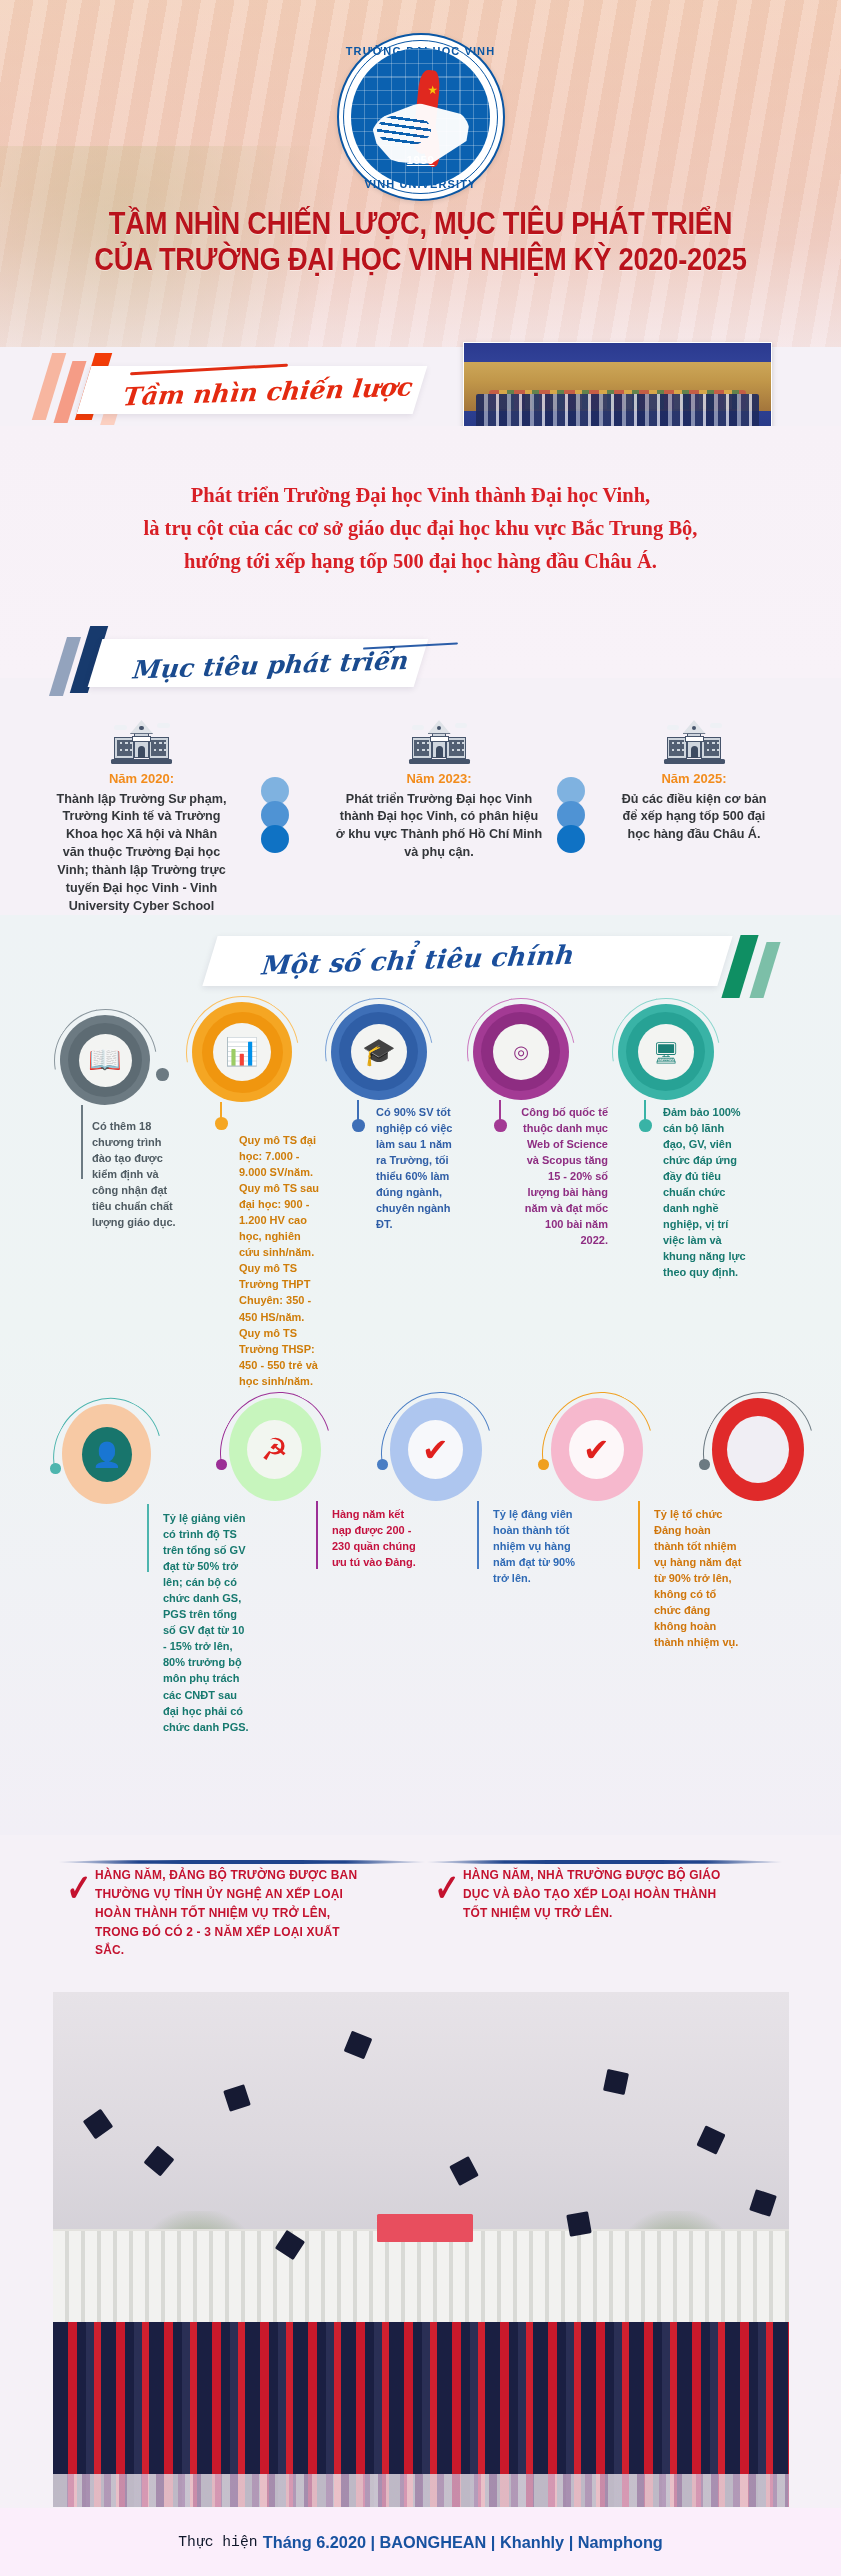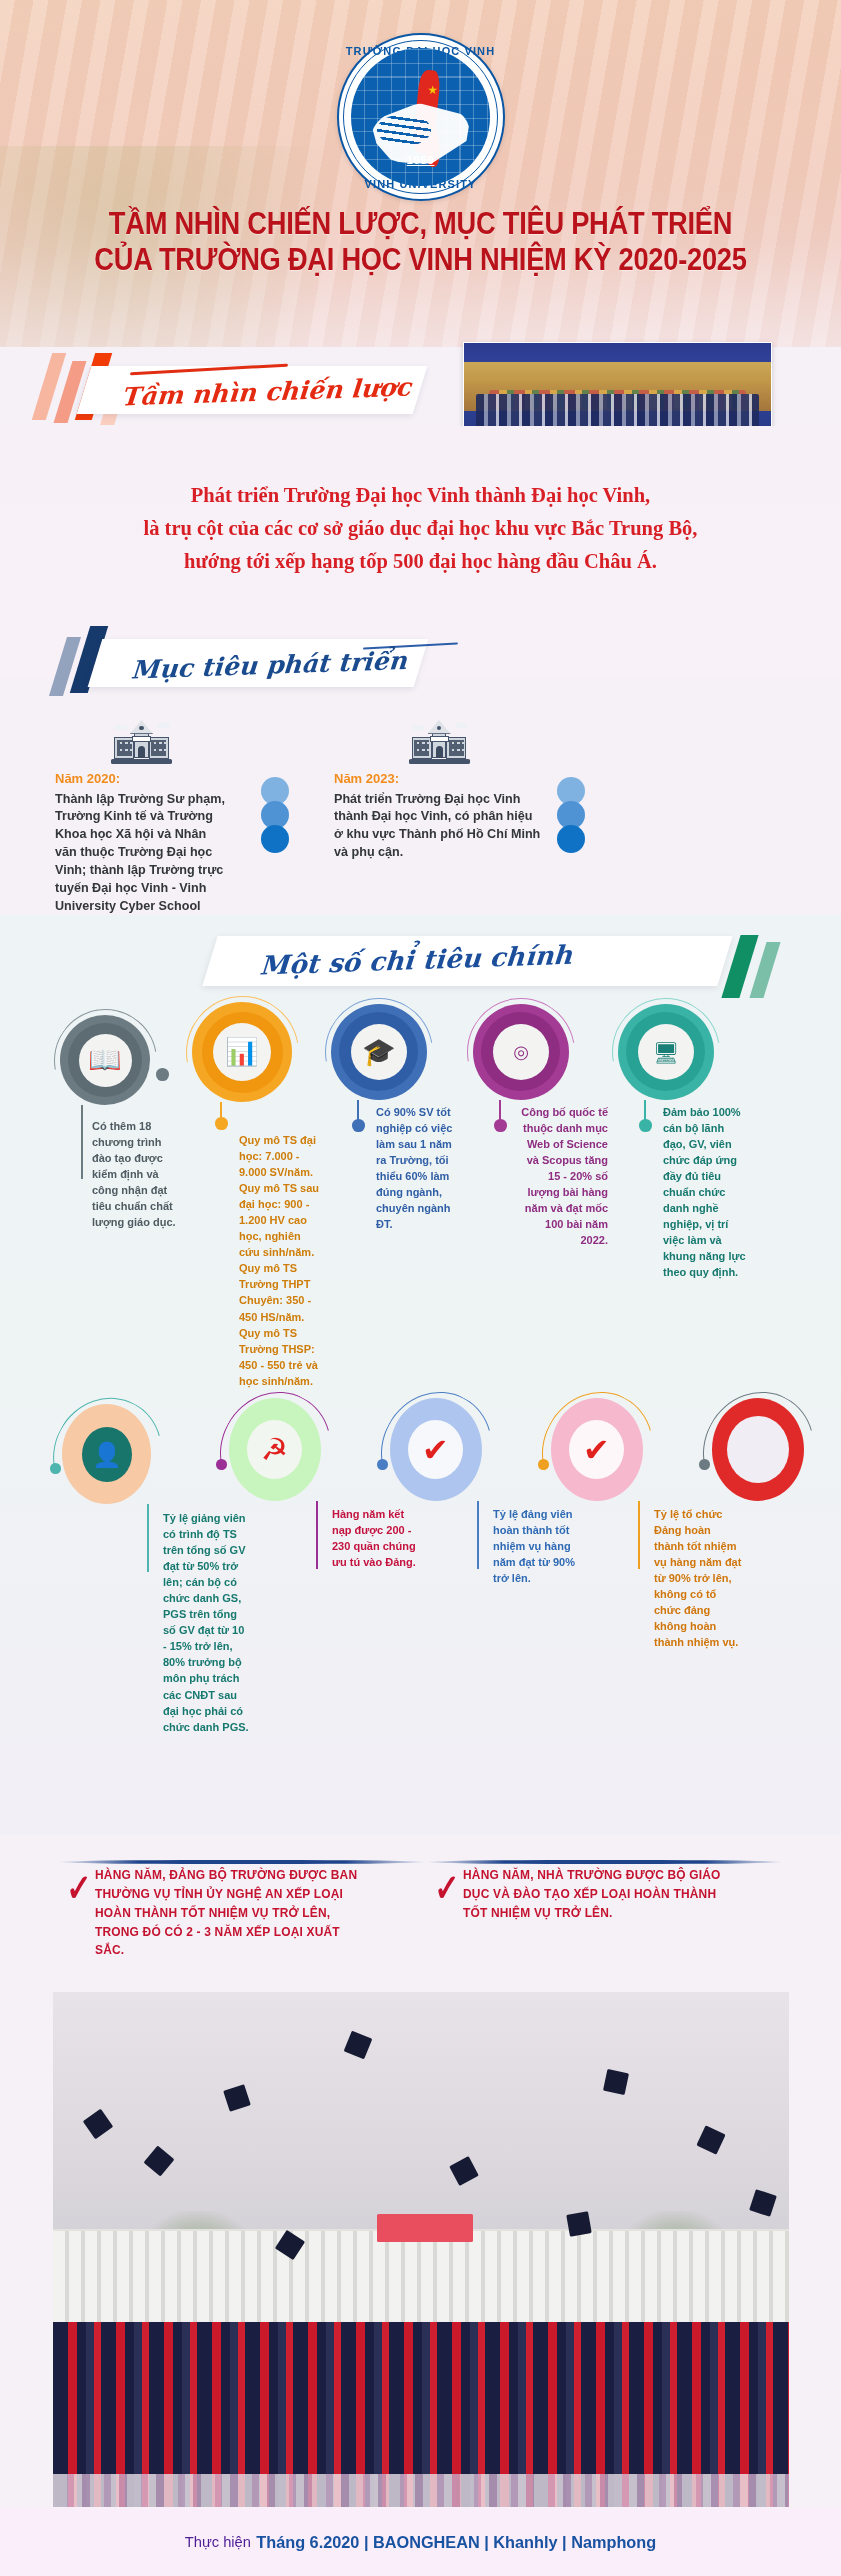--- a/index.html
+++ b/index.html
@@ -128,21 +128,21 @@
     opacity:.75; border-radius:3.2px;
   }
   .vision-text{
     position:absolute; left:0; right:0; top:53px; text-align:center;
     color:#d81f26; font-family:"Liberation Serif", serif; font-weight:700;
     font-size:21.6px; line-height:1.52; transform:scaleX(.95);
   }
 
   
   .goals-sec{ position:relative; height:294px; }
-  .goal-card{ position:absolute; width:173px; }
+  .goal-card{ position:absolute; width:173px; text-align:center; }
   .goal-icon{ width:61px; height:44px; margin:0 auto 7.4px; position:relative; }
   .bld-roof{
     position:absolute; left:19px; top:0; width:23px; height:13.7px; background:#dfe3e8;
     clip-path:polygon(50% 0,100% 100%,0 100%); border-bottom:1.6px solid #46546b;
   }
   .bld-clock{ position:absolute; left:28px; top:5.8px; width:4.7px; height:4.7px; border-radius:50%; background:#46546b; }
   .bld-mid{ position:absolute; left:23px; top:13px; width:14.7px; height:25px; background:#cfd6de; border:1.1px solid #46546b; }
   .bld-door{ position:absolute; left:27px; top:26px; width:7.4px; height:12px; background:#3d4b61; border-radius:4.2px 4.2px 0 0; }
   .bld-l,.bld-r{ position:absolute; top:17px; width:20px; height:21.6px; background:#cfd6de; border:1.1px solid #46546b; }
   .bld-l{ left:3.2px; } .bld-r{ right:3.2px; }
@@ -240,21 +240,21 @@
   .grad .tree{
     position:absolute; bottom:28%; width:100px; height:152px;
     background:radial-gradient(circle at 50% 40%, rgba(90,130,60,.75), rgba(90,130,60,0) 62%);
   }
 
   
   .footer{
     position:absolute; left:0; bottom:0; width:841px; height:68px;
     background:#fbeefb; display:flex; align-items:center; justify-content:center;
   }
-  .footer .f1{ color:#4c1d95; font-size:14.7px; font-weight:400; font-family:Liberation Sans, sans-serif; }
+  .footer .f1{ color:#0f172a; font-size:14.7px; font-weight:400; font-family:Liberation Mono, monospace; }
   .footer .f2{ color:#1852a0; font-size:16.3px; font-weight:700; margin-left:5.3px;
     font-family:"Liberation Sans Narrow","Liberation Sans",sans-serif; }
 </style>
 </head>
 <body>
 
 <div class="page">
 
   <div class="header">
     <div class="header-photo"></div>
@@ -363,20 +363,36 @@
         <div class="goal-year">Năm 2023:</div>
         <div class="goal-text">Phát triển Trường Đại học Vinh thành Đại học Vinh, có phân hiệu ở khu vực Thành phố Hồ Chí Minh và phụ cận.</div>
       </div>
 
       <div class="dots3" style="left:557px;top:78px;">
           <i></i>
           <i></i>
           <i></i>
         </div>
 
+      <div class="goal-card" style="left:615px;top:21px;width:158px;">
+        <div class="goal-icon">
+          <div class="cloud" style="left:3.2px;top:5.3px;"></div>
+            <div class="cloud" style="right:2.1px;top:3.2px;"></div>
+          <div class="bld-l"></div>
+            <div class="bld-r"></div>
+          <div class="bld-mid"></div>
+            <div class="bld-roof"></div>
+            <div class="bld-clock"></div>
+          <div class="bld-band"></div>
+            <div class="bld-door"></div>
+            <div class="bld-base"></div>
+        </div>
+        <div class="goal-year">Năm 2025:</div>
+        <div class="goal-text">Đủ các điều kiện cơ bản để xếp hạng tốp 500 đại học hàng đầu Châu Á.</div>
+      </div>
 
     </div>
   </div>
 
   <div class="kpi-sec" style="position:absolute;left:0;top:915px;width:841px;height:920px;">
 
     <div class="banner">
       <div class="plate" style="left:210px;width:515px;top:21px;height:50px;"></div>
       <div class="bars" style="left:731px;">
         <div class="bar" style="left:0;top:13.7px;height:63px;width:18px;background:#0f8f63;"></div>

